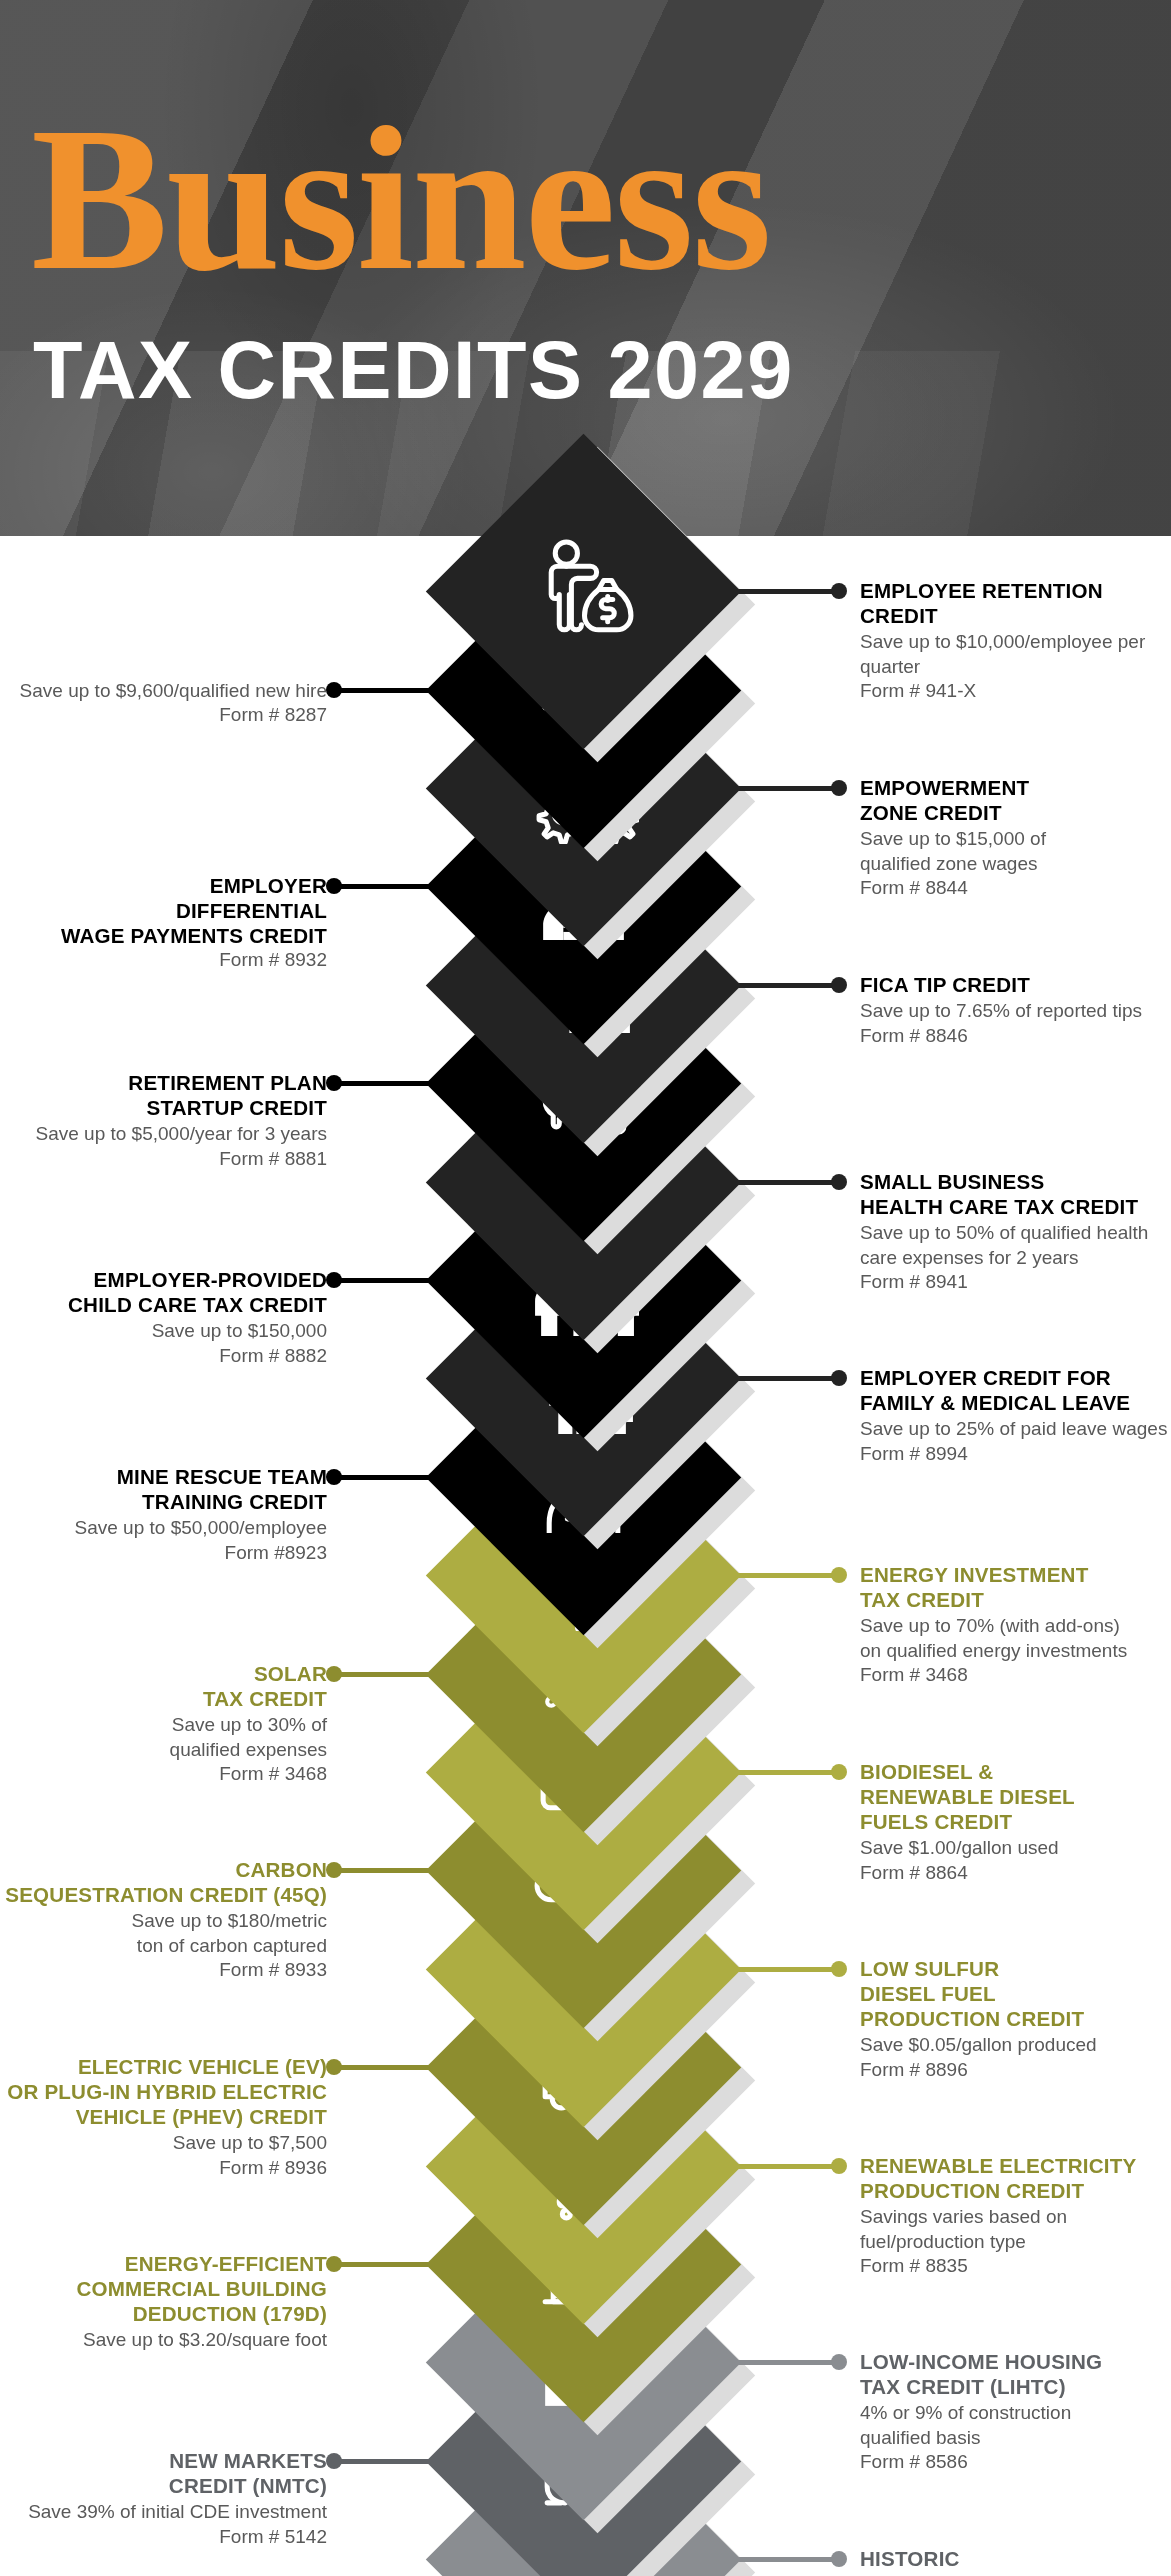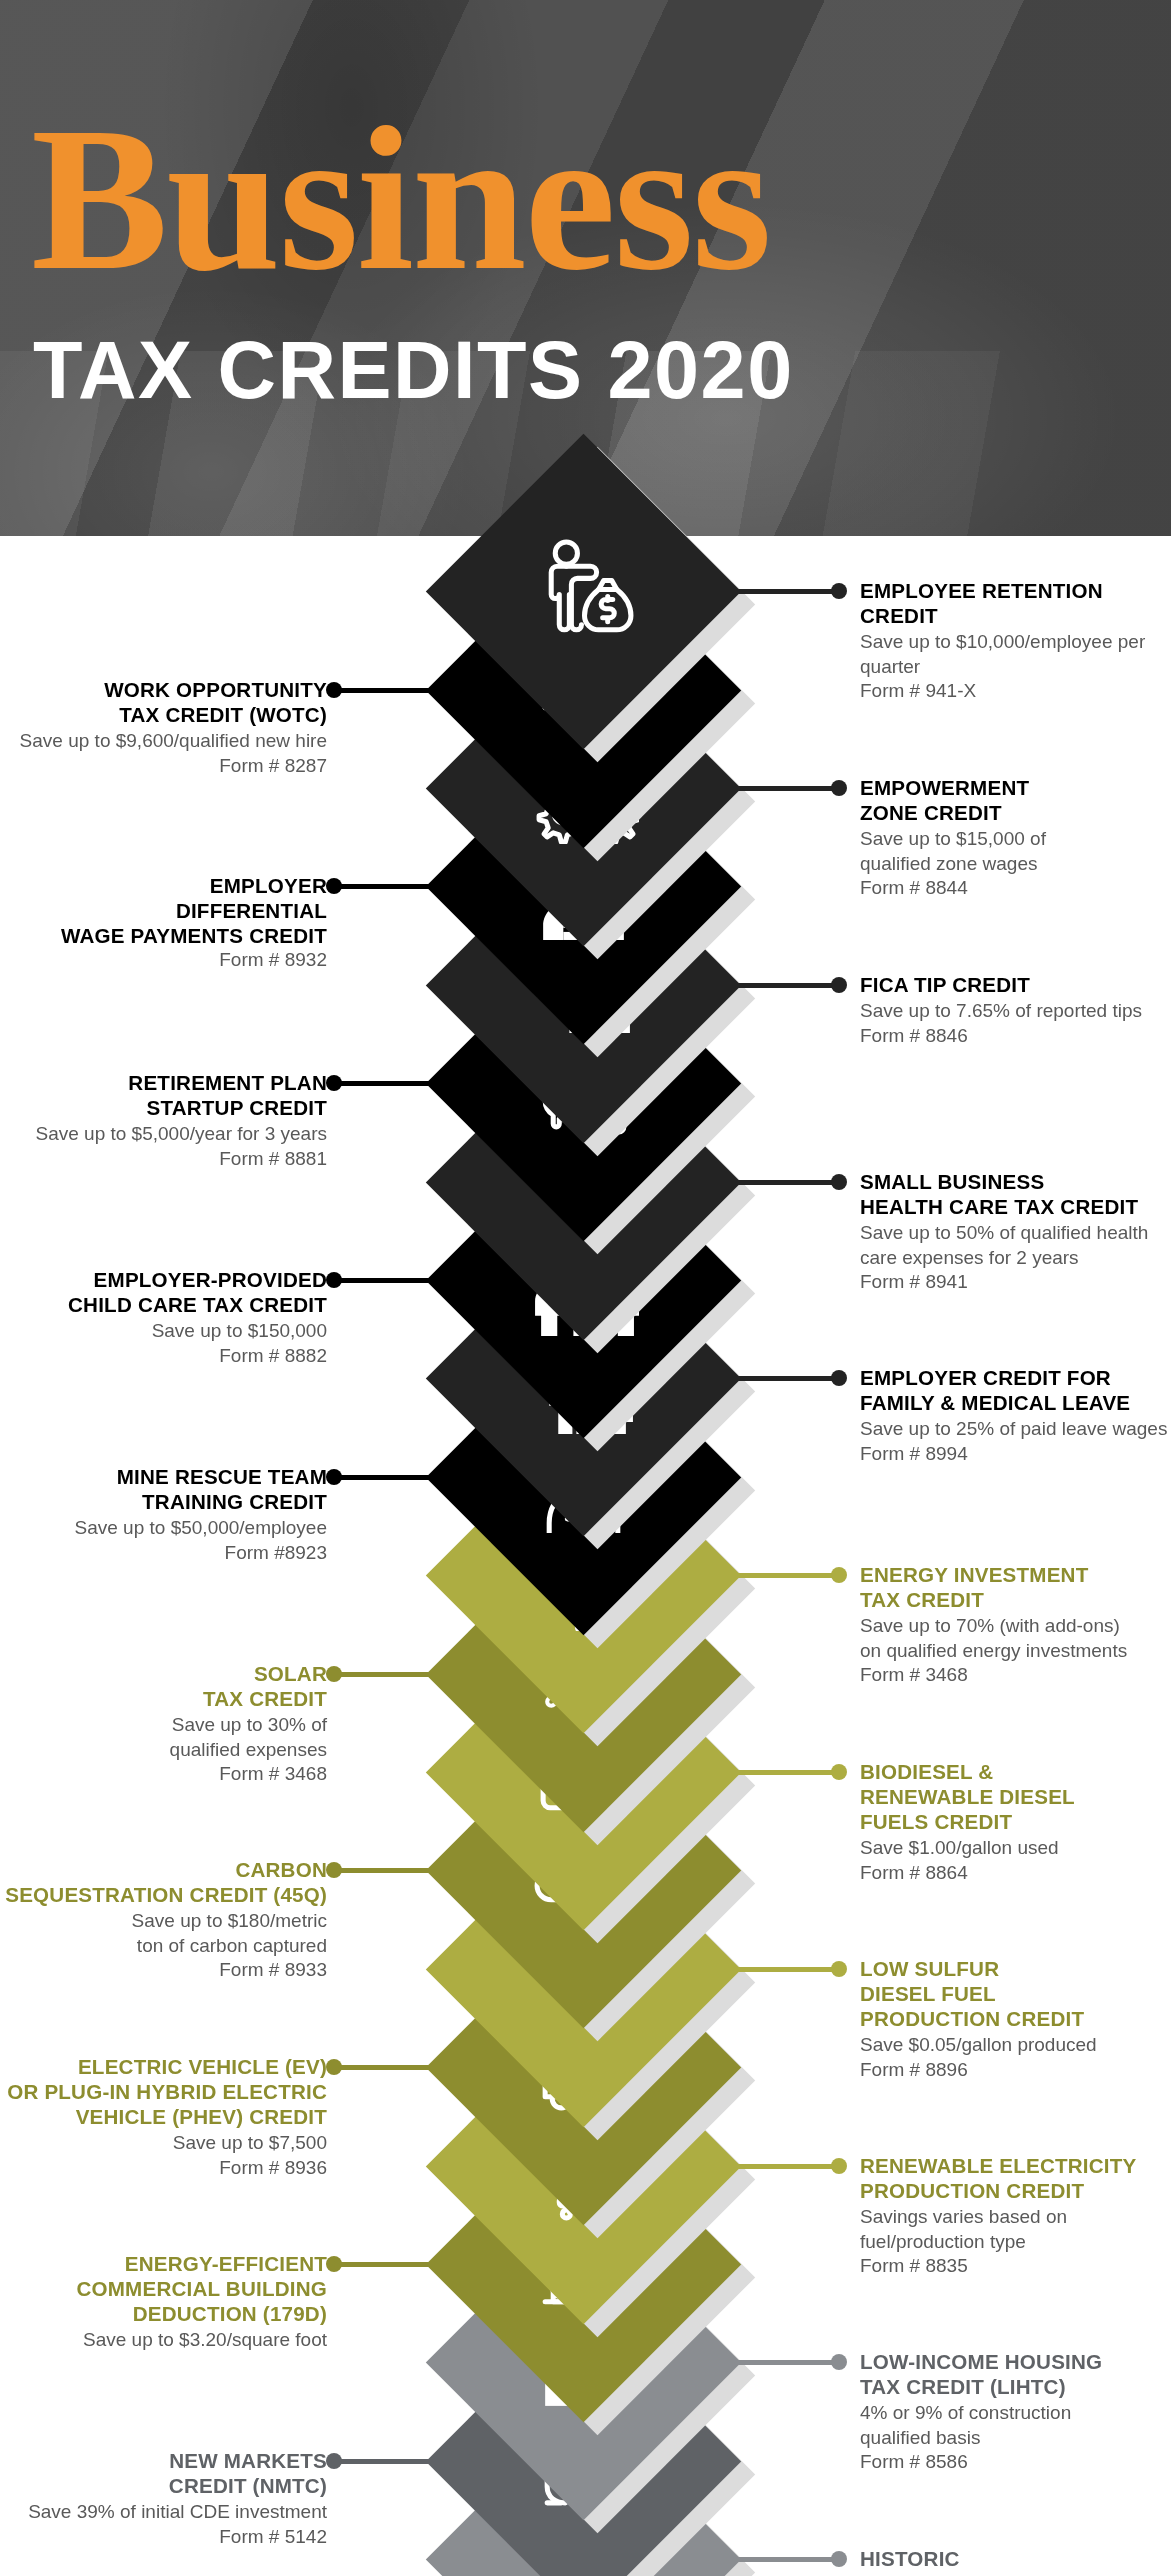--- a/index.html
+++ b/index.html
@@ -76,21 +76,21 @@
   .label.r { text-align:left; }
   .label.l { text-align:right; }
 </style>
 </head>
 <body>
 
 <div id="header">
   <div class="bgwash"></div>
   <div class="docs"></div>
   <div id="title-business">Business</div>
-  <div id="title-sub">TAX CREDITS 2020</div>
+  <div id="title-sub">TAX CREDITS 2029</div>
 </div>
 
 <div id="flow">
     <div class="node" style="top: 55px; z-index: 200;">
       <div class="shadow" style="left: 486px; top: -98px;"></div>
       <div class="dia" style="left: 472px; top: -111px; background: rgb(35, 35, 35);">
         <div class="icon">
           <svg viewBox="0 0 100 110">
             <g fill="none" stroke="#fff" stroke-width="5" stroke-linecap="round" stroke-linejoin="round">
               <circle cx="33" cy="17" r="11"></circle>
@@ -125,21 +125,20 @@
               <path d="M12 60c8-4 16-5 24-2l18 7h16c5 0 7 7 1 9l-24 7c-6 2-10 1-16-1L12 72"></path>
             </g>
           </svg>
         </div>
       </div>
       <div class="conn left" style="width: 107px; top: -2.1px; left: 331px;">
         <div class="ln" style="background:#000000"></div>
         <div class="dot" style="background:#000000"></div>
       </div>
       <div class="label l" style="right: 845px; width: 325px; top: -13.4px;">
-        <div class="ttl" style="color:#000">WORK OPPORTUNITY<br>TAX CREDIT (WOTC)</div>
         <div class="sub">Save up to $9,600/qualified new hire</div>
         <div class="sub" style="margin-top:0">Form # 8287</div>
       </div>
     </div>
     <div class="node" style="top: 252px; z-index: 198;">
       <div class="shadow" style="left: 486px; top: -98px;"></div>
       <div class="dia" style="left: 472px; top: -111px; background: rgb(35, 35, 35);">
         <div class="icon">
           <svg viewBox="0 0 100 110">
             <g fill="none" stroke="#fff" stroke-width="5" stroke-linejoin="round">

